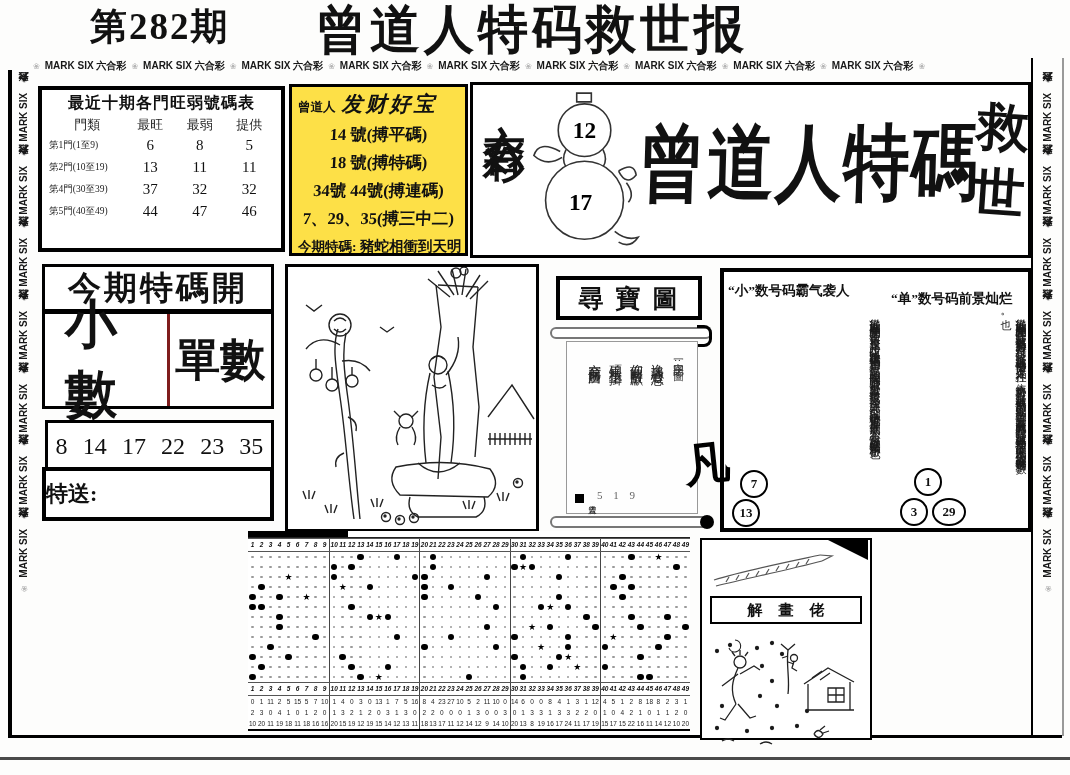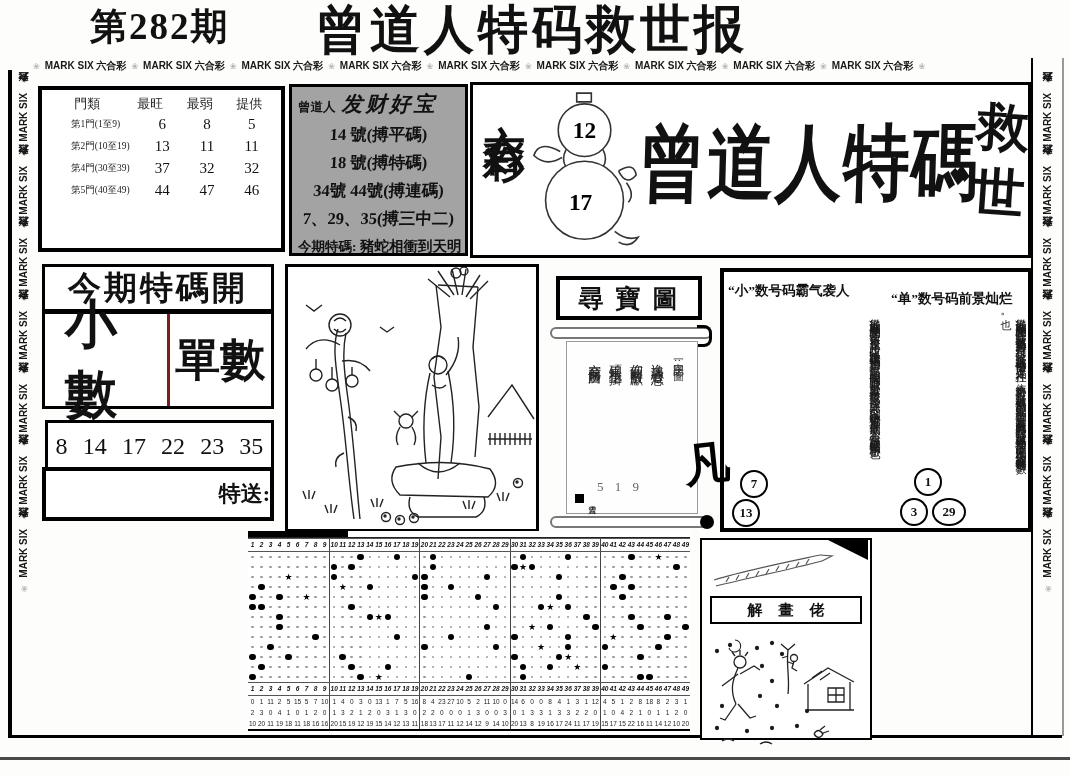--- a/index.html
+++ b/index.html
@@ -33,26 +33,26 @@
   .page-edge{left:0;top:757px;width:1070px;height:3px;background:#4a4a4a;}
 
   
   .hot-table{left:38px;top:86px;width:247px;height:166px;border:4px solid #000;background:#fff;
     box-sizing:border-box;padding:3px 7px;}
   .hot-title{font-size:16px;font-weight:700;text-align:center;letter-spacing:1px;white-space:nowrap;}
   .hot-head{display:flex;font-size:13px;margin-top:2px;color:#222;}
   .hot-head span{text-align:center;}
   .hot-col0{width:34%;} .hot-col{width:22%;}
   .trow{display:flex;align-items:center;height:22px;}
-  .trow .gate{width:34%;font-size:9.5px;white-space:nowrap;color:#222;margin-left:22px;}
+  .trow .gate{width:34%;font-size:9.5px;white-space:nowrap;color:#222;}
   .trow .num{width:22%;text-align:center;font-size:15px;}
 
   
   .tips-box{left:289px;top:84px;width:179px;height:172px;border:3px solid #000;box-sizing:border-box;
-    padding:3px 6px;background:#a3a3a3;}
+    padding:3px 6px;background:#fde047;}
   .tips-head{display:flex;align-items:baseline;gap:6px;}
   .tips-author{font-size:12.5px;font-weight:700;}
   .tips-title{font-size:21px;font-weight:900;font-style:italic;letter-spacing:3px;}
   .tip-line{text-align:center;font-size:16.5px;font-weight:700;margin-top:6px;white-space:nowrap;
     transform:skewX(-3deg);}
   .tips-special{margin-top:7px;font-size:13.5px;font-weight:700;white-space:nowrap;}
   .tips-special b{font-size:14.5px;}
 
   
   .mast-box{left:470px;top:82px;width:561px;height:176px;border:3px solid #000;box-sizing:border-box;background:#fff;}
@@ -67,21 +67,21 @@
   
   .lp-head{left:42px;top:264px;width:232px;height:48px;border:3px solid #000;box-sizing:border-box;
     display:flex;align-items:center;justify-content:center;font-size:33px;font-weight:700;letter-spacing:3px;background:#fff;}
   .lp-cells{left:42px;top:311px;width:232px;height:98px;border:3px solid #000;box-sizing:border-box;display:flex;background:#fff;}
   .lp-cell{flex:1;display:flex;align-items:center;justify-content:center;font-weight:900;}
   .lp-cell.c0{font-size:52px;border-right:3px solid #7f1d1d;padding-left:20px;}
   .lp-cell.c1{font-size:45px;}
   .lp-nums{left:45px;top:420px;width:229px;height:52px;border:3px solid #000;box-sizing:border-box;
     display:flex;align-items:center;justify-content:space-around;font-size:24px;background:#fff;}
   .lp-bonus{left:42px;top:467px;width:232px;height:54px;border:4px solid #000;box-sizing:border-box;
-    display:flex;align-items:center;justify-content:flex-end;font-size:22px;font-weight:700;white-space:nowrap;background:#fff;}
+    display:flex;align-items:center;justify-content:space-between;font-size:22px;font-weight:700;white-space:nowrap;background:#fff;}
 
   
   .illus-box{left:285px;top:264px;width:254px;height:268px;border:3px solid #000;box-sizing:border-box;background:#fff;}
   svg path,svg circle,svg line,svg rect,svg polyline,svg ellipse{vector-effect:non-scaling-stroke;}
 
   
   .tre-title{left:556px;top:276px;width:146px;height:44px;border:4px solid #000;box-sizing:border-box;
     display:flex;align-items:center;justify-content:center;font-size:25px;font-weight:900;letter-spacing:12px;
     padding-left:10px;background:#fff;}
   .roller{left:550px;width:162px;height:12px;border:2px solid #777;border-radius:7px;box-sizing:border-box;background:#fff;}
@@ -90,21 +90,21 @@
   .hookc{position:absolute;right:-2px;top:-4px;width:12px;height:16px;border:3px solid #000;border-left:none;
     border-radius:0 8px 8px 0;background:transparent;}
   .paper{left:566px;top:341px;width:132px;height:173px;border:1px solid #999;background:#fefefe;box-sizing:border-box;}
   .scroll-text{position:absolute;right:8px;top:12px;height:140px;writing-mode:vertical-rl;
     font-size:13px;line-height:21px;letter-spacing:2px;color:#222;}
   .scroll-line{display:block;}
   .scroll-line.motto{font-size:10.5px;letter-spacing:1px;color:#333;}
   .scroll-sig{position:absolute;left:8px;bottom:10px;display:flex;align-items:center;gap:3px;}
   .seal{width:9px;height:9px;background:#000;display:inline-block;}
   .sigtext{writing-mode:vertical-rl;font-size:8.5px;color:#333;}
-  .scribble-digits{position:absolute;left:30px;bottom:18px;font-size:13px;color:#666;letter-spacing:4px;}
+  .scribble-digits{position:absolute;left:30px;bottom:12px;font-size:11px;color:#666;letter-spacing:4px;}
 
   
   .rp{left:720px;top:268px;width:312px;height:264px;border:4px solid #000;box-sizing:border-box;background:#fff;}
   .rp-head{position:absolute;top:10px;font-size:13.5px;font-weight:700;white-space:nowrap;}
   .rp-head.h0{left:4px;} .rp-head.h1{left:167px;margin-top:8px;}
   .rp-body{position:absolute;top:38px;writing-mode:vertical-rl;font-size:11px;line-height:15px;
     letter-spacing:1px;color:#1a1a1a;}
   .rp-body.b0{left:6px;width:152px;height:162px;}
   .rp-body.b1{left:164px;width:140px;height:152px;}
   .circle{position:absolute;width:24px;height:24px;border:2px solid #000;border-radius:50%;
@@ -197,20 +197,21 @@
     <span class="btxt">MARK SIX 六合彩</span>
     <span class="orn">❀</span>
   </div>
 <div class="abs rule rule-left"></div>
 <div class="abs rule rule-right"></div>
 <div class="abs rule-right2" style="position:absolute;"></div>
 <div class="abs rule rule-bottom"></div>
 <div class="abs page-edge"></div>
 
 <div class="abs hot-table">
+  <div class="hot-title">最近十期各門旺弱號碼表</div>
   <div class="hot-head">
       <span class="hot-col0">門類</span>
       <span class="hot-col">最旺</span>
       <span class="hot-col">最弱</span>
       <span class="hot-col">提供</span>
     </div>
   <div>
       <div class="trow">
         <span class="gate">第1門(1至9)</span>
         <span class="num">6</span>

